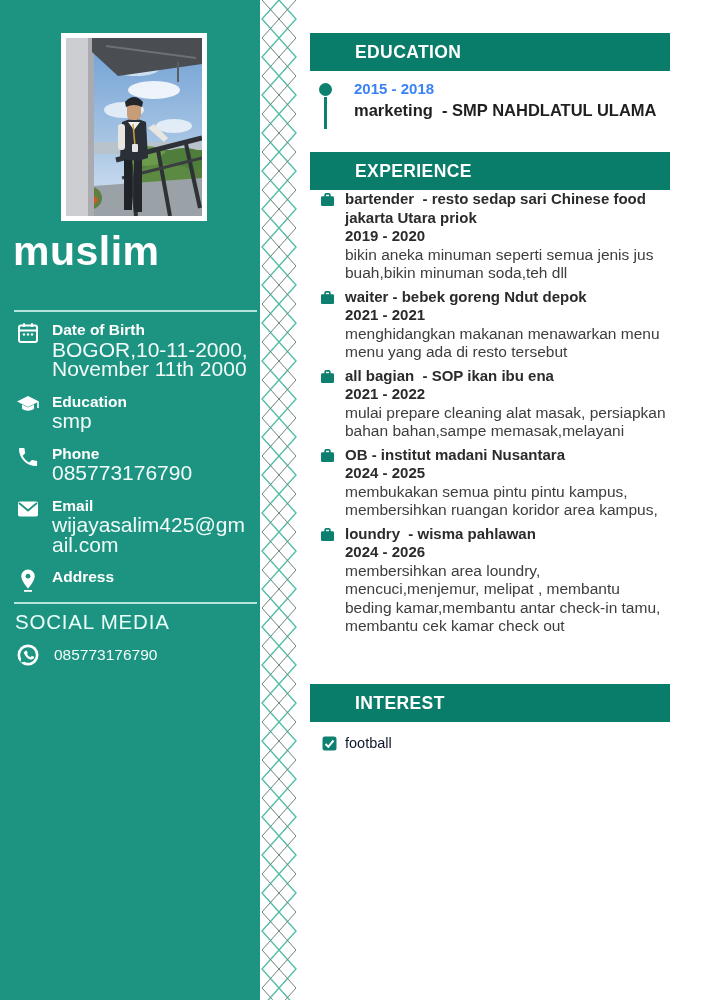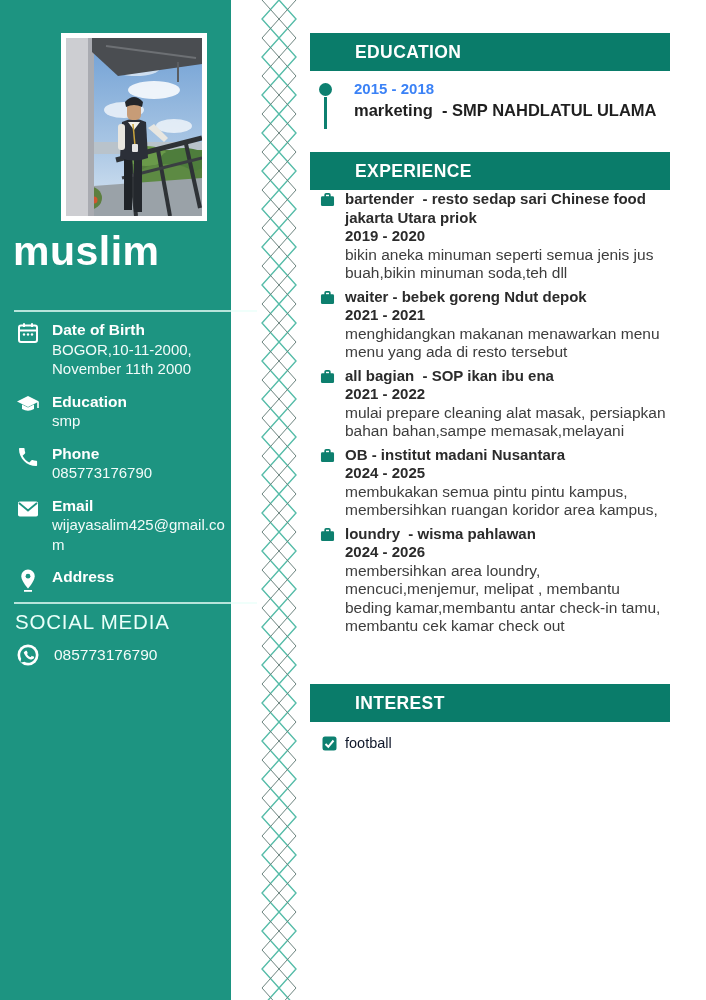--- a/index.html
+++ b/index.html
@@ -5,44 +5,44 @@
   * { margin:0; padding:0; box-sizing:border-box; }
   html,body { background:#e9e9e9; }
   body { font-family:"Liberation Sans", sans-serif; }
   .page {
     position:relative; width:706px; height:1000px;
     background:#ffffff; overflow:hidden; margin:0 auto;
   }
 
   
   .sidebar {
-    position:absolute; left:0; top:0; width:231px; height:1000px;
+    position:absolute; left:0; top:0; width:260px; height:1000px;
     background:#1d9481; color:#ffffff;
   }
   .photo-frame {
     position:absolute; left:61px; top:33px; width:146px; height:188px;
     background:#ffffff; border:5px solid #ffffff;
   }
   .photo-frame svg { display:block; width:136px; height:178px; }
   .name {
     position:absolute; left:13px; top:228px;
     font-size:41px; font-weight:bold; color:#ffffff; letter-spacing:0.5px;
   }
   .side-divider {
     position:absolute; left:14px; width:243px; height:2px;
     background:rgba(235,255,250,0.75);
   }
   .divider-1 { top:310px; }
   .divider-2 { top:602px; }
   .contact { position:absolute; left:0; top:320px; width:260px; }
-  .contact-item { display:flex; padding:0 24px 0 16px; margin-bottom:13px; }
+  .contact-item { display:flex; padding:0 4px 0 16px; margin-bottom:13px; }
   .contact-icon { width:24px; height:24px; flex:0 0 24px; margin-right:12px; margin-top:1px; }
   .contact-text { width:200px; }
   .contact-label { font-size:15.5px; font-weight:bold; line-height:19.5px; color:#ffffff; }
-  .contact-value { font-size:15px; line-height:19.5px; color:#f2fbf9; overflow-wrap:anywhere; }
+  .contact-value { font-size:21px; line-height:19.5px; color:#f2fbf9; overflow-wrap:anywhere; }
   .social-heading {
     position:absolute; left:15px; top:610px;
     font-size:20.5px; font-weight:normal; color:#eafff9; letter-spacing:0.8px;
   }
   .social-row { position:absolute; left:16px; top:643px; display:flex; align-items:center; }
   .social-icon { width:24px; height:24px; margin-right:14px; }
   .social-value { font-size:15.5px; color:#f2fbf9; }
 
   
   .pattern-strip { position:absolute; left:260px; top:0; width:42px; height:1000px; }

